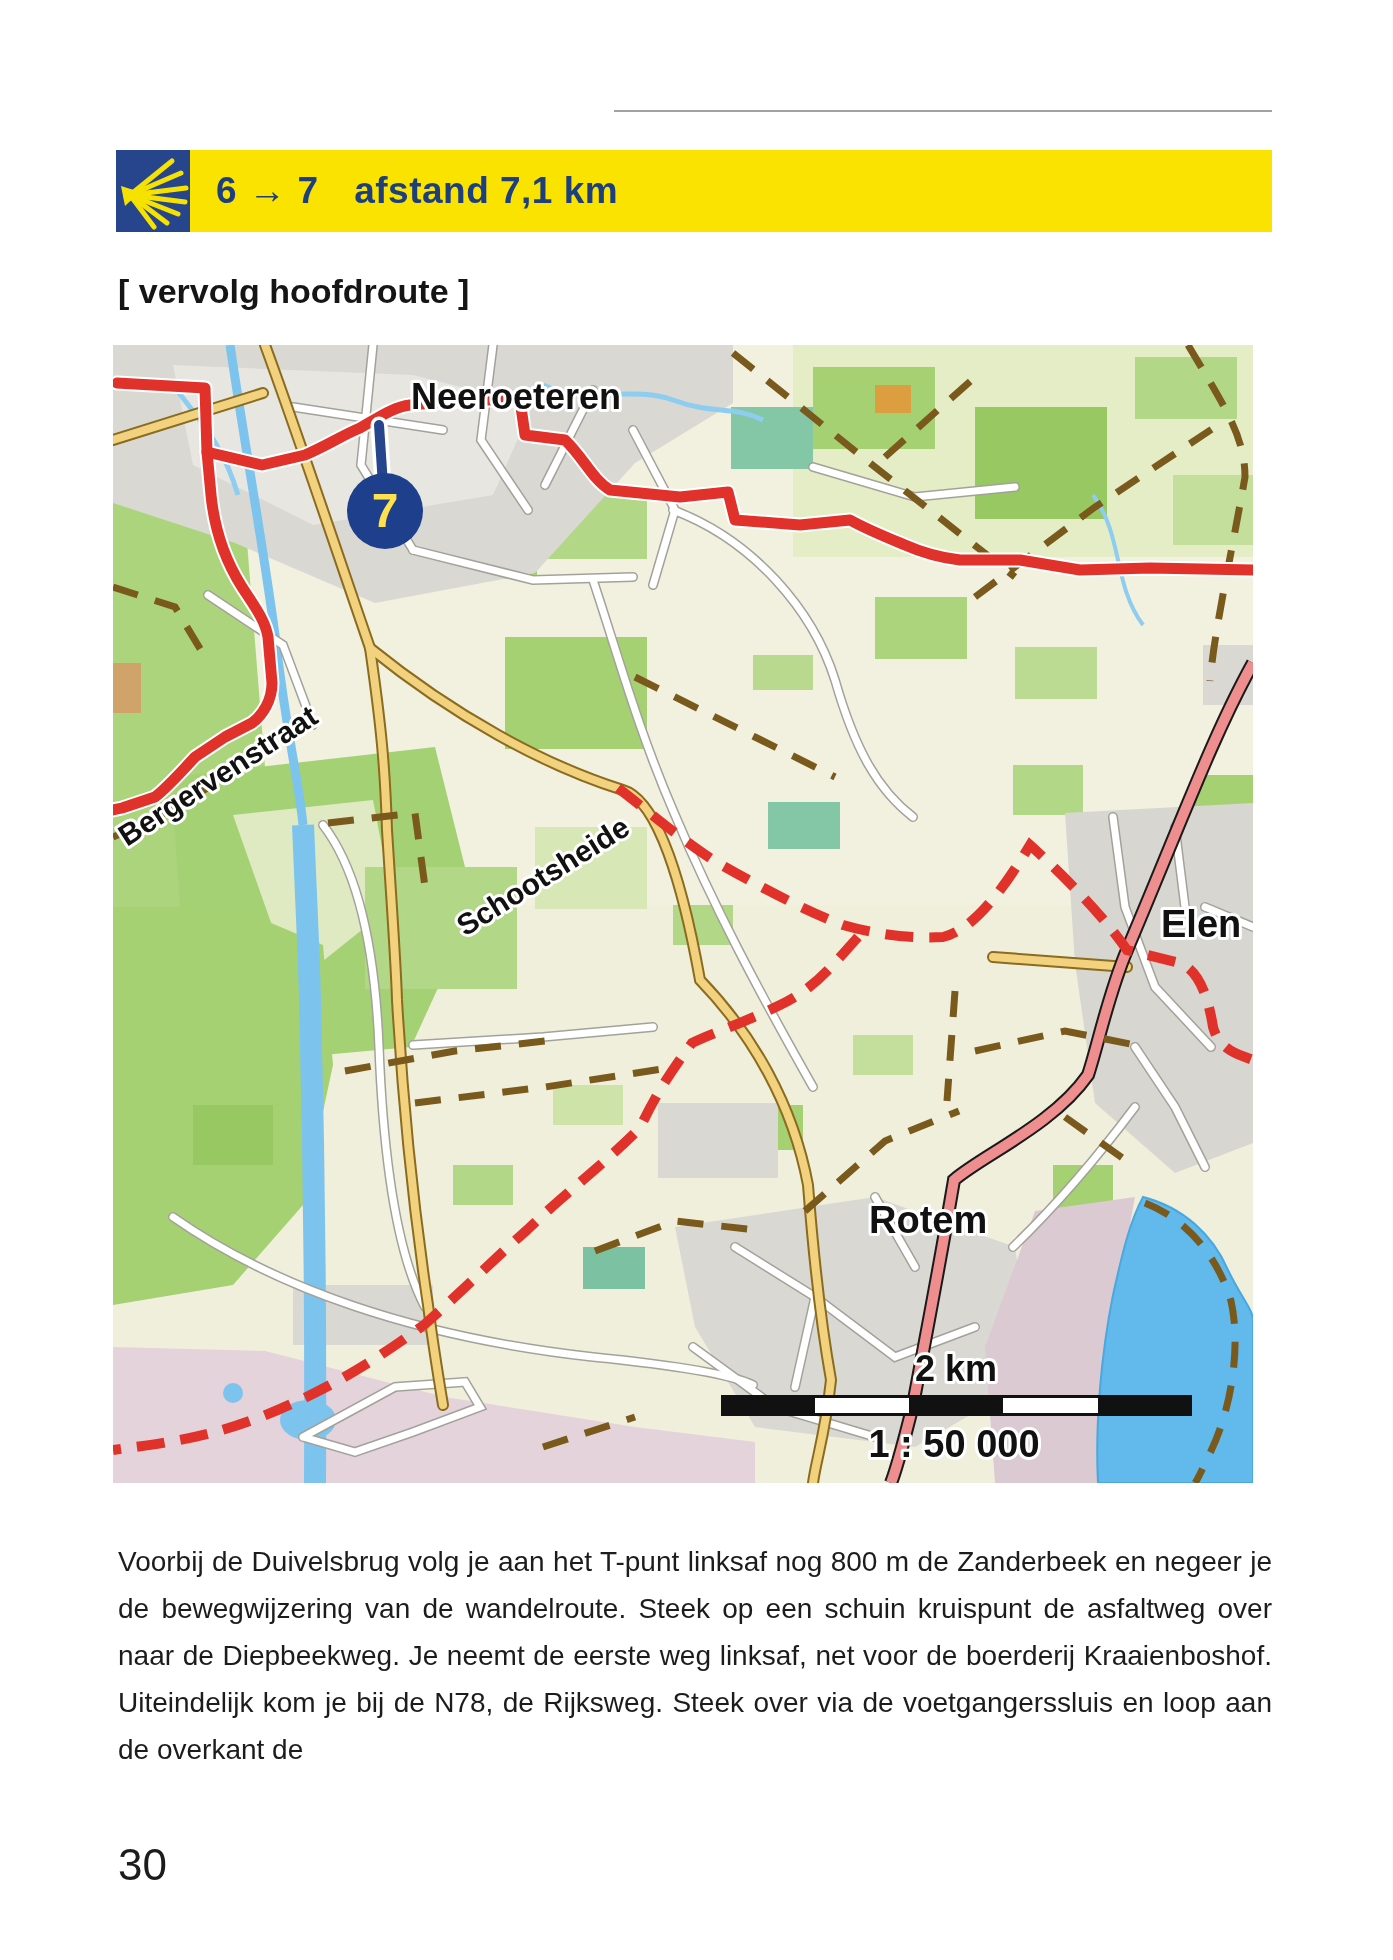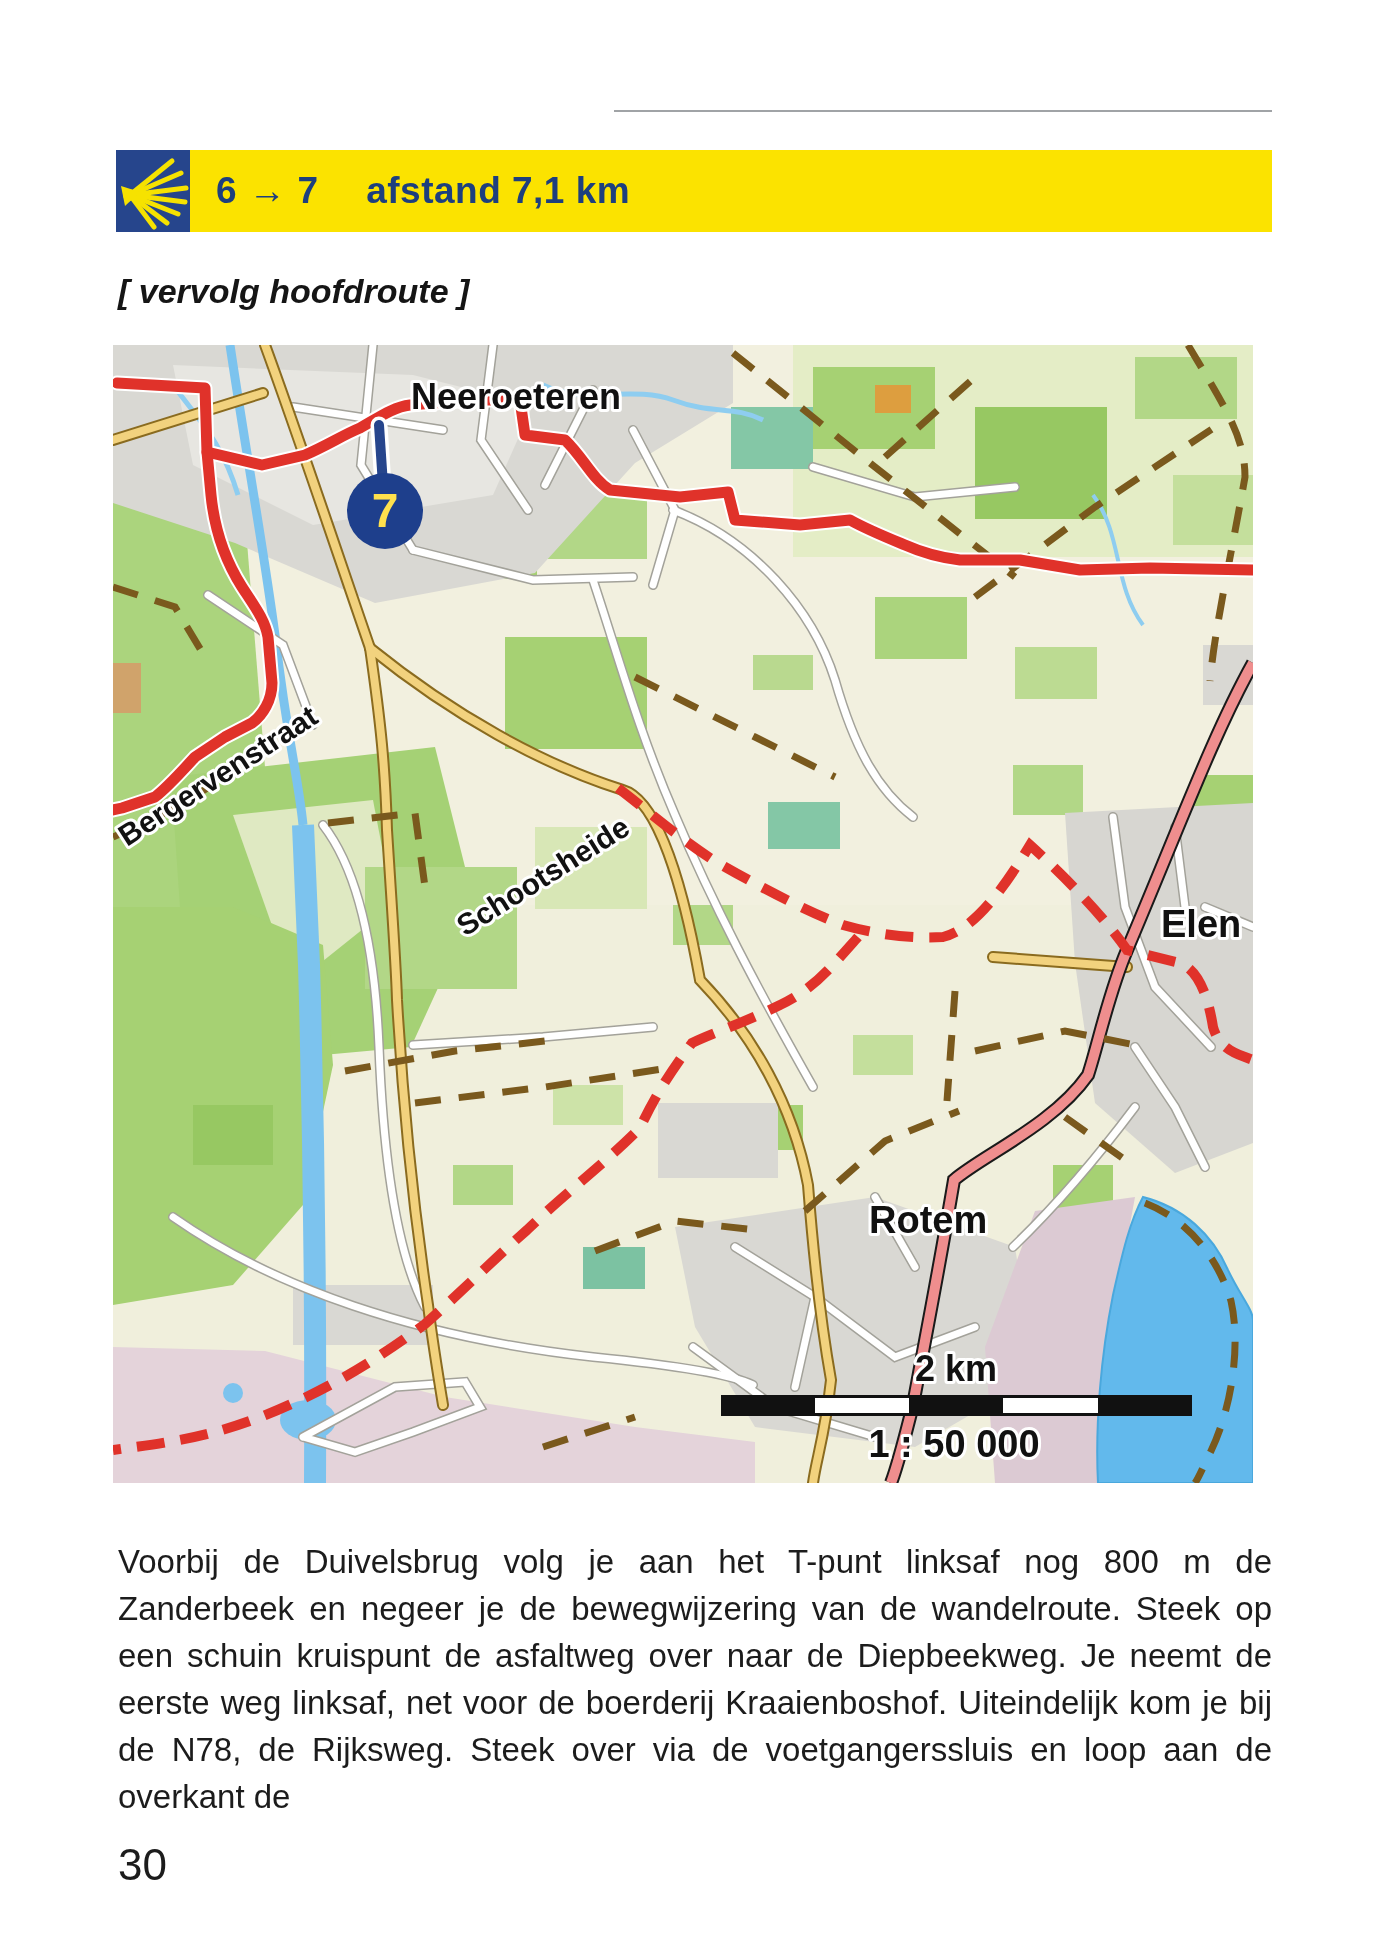--- a/index.html
+++ b/index.html
@@ -6,30 +6,30 @@
   .page{position:relative;width:1393px;height:1960px;background:#ffffff;overflow:hidden;
         font-family:"Liberation Sans",sans-serif;}
   
   .hdr-title{position:absolute;left:118px;top:88px;font-size:30px;color:#8a8d90;letter-spacing:.5px;}
   .hdr-rule{position:absolute;left:614px;top:110px;width:658px;height:2px;background:#a0a3a6;}
   
   .banner{position:absolute;left:116px;top:150px;width:1156px;height:82px;background:#fbe300;display:flex;align-items:center;}
   .banner-square{width:74px;height:82px;background:#26458c;flex:0 0 auto;display:flex;align-items:center;justify-content:center;}
   .banner-text{display:flex;align-items:center;color:#1d3f7e;font-weight:bold;font-size:37px;margin-left:26px;}
   .stage{display:flex;gap:12px;}
-  .dist{margin-left:48px;letter-spacing:.5px;}
-  
-  .subtitle{position:absolute;left:118px;top:272px;font-size:34px;font-weight:bold;font-style:italic;color:#151515;}
+  .dist{margin-left:36px;letter-spacing:.5px;}
+  
+  .subtitle{position:absolute;left:118px;top:272px;font-size:34px;font-weight:bold;color:#151515;}
   
   .map{position:absolute;left:113px;top:345px;width:1140px;height:1138px;}
   .map svg{display:block;width:100%;height:100%;}
   .maplabel{font-family:"Liberation Sans",sans-serif;font-weight:bold;fill:#111;stroke:#fff;stroke-width:6px;
             paint-order:stroke;stroke-linejoin:round;}
   
-  .bodytext{position:absolute;left:118px;top:1538px;width:1154px;font-size:33px;line-height:47px;color:#1c1c1c;
+  .bodytext{position:absolute;left:118px;top:1538px;width:1154px;font-size:28px;line-height:47px;color:#1c1c1c;
             text-align:justify;}
   .pagenum{position:absolute;left:118px;top:1840px;font-size:44px;color:#1c1c1c;}
 </style>
 </head>
 <body>
 
 <div class="page">
 
   <div class="hdr-rule"></div>
 

